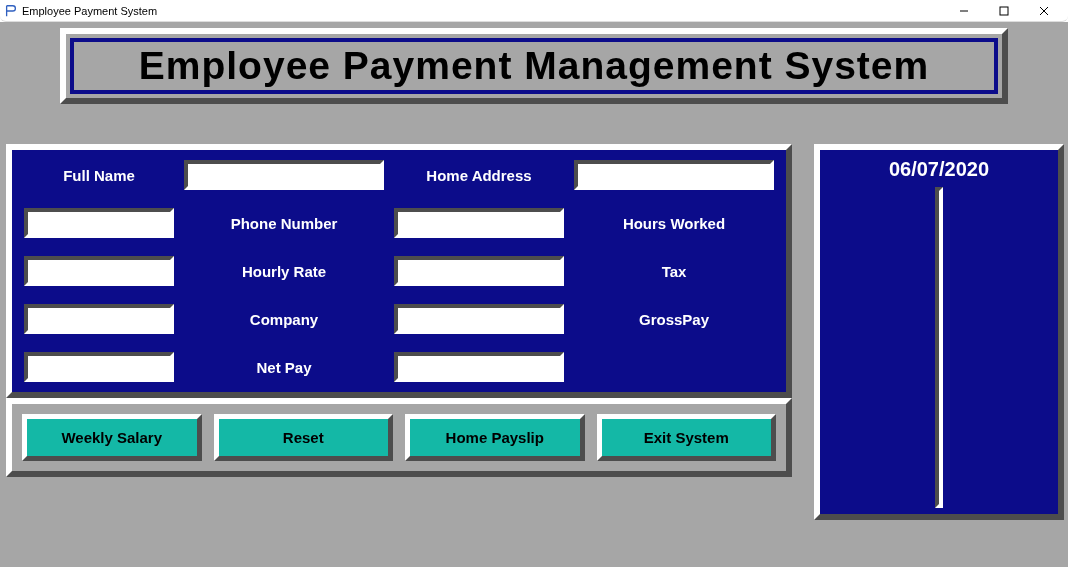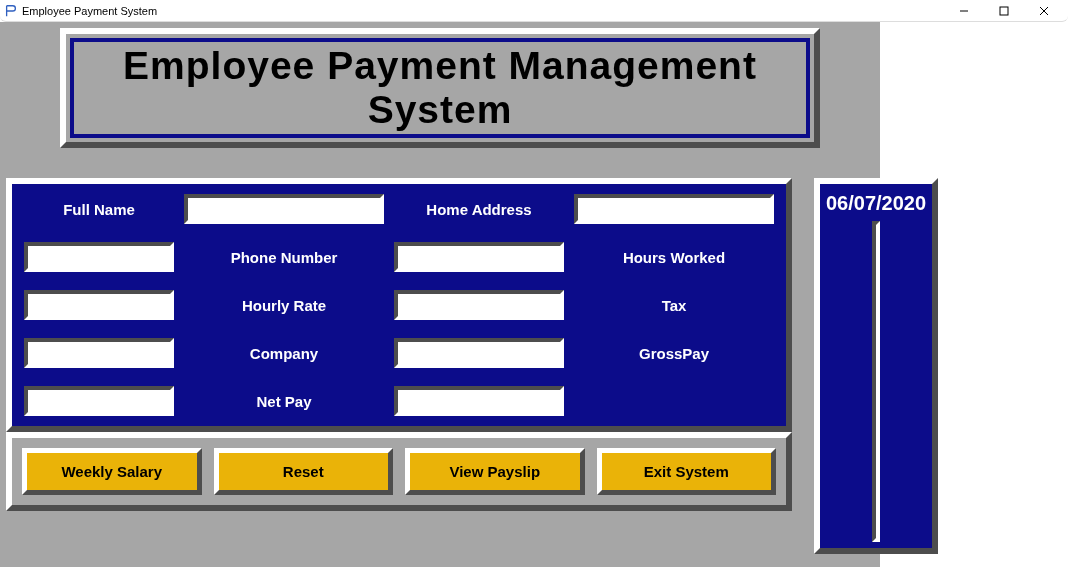--- a/index.html
+++ b/index.html
@@ -36,21 +36,21 @@
     display: flex;
     align-items: center;
     justify-content: center;
     font-size: 11px;
     color: #000;
     cursor: pointer;
   }
   .titlebar-btn svg { width: 10px; height: 10px; }
   .app-body {
     background: #a6a6a6;
-    width: 880px;
+    width: 1068px;
     height: 546px;
     position: relative;
     padding-top: 6px;
   }
   .header-frame {
     margin: 0 60px;
     background: #a6a6a6;
     border: 6px solid;
     border-color: #fff #4d4d4d #4d4d4d #fff;
     padding: 4px;
@@ -63,21 +63,21 @@
   }
   .header-title {
     font-size: 39px;
     font-weight: bold;
     color: #000;
     letter-spacing: 1px;
   }
   .main {
     display: flex;
     gap: 22px;
-    margin-top: 30px;
+    margin-top: 40px;
     padding: 0 4px 20px 6px;
     align-items: flex-start;
   }
   .left-col {
     flex: 0 0 786px;
     display: flex;
     flex-direction: column;
     gap: 0px;
   }
   .form-frame {
@@ -119,21 +119,21 @@
     display: flex;
     gap: 12px;
     border: 6px solid;
     border-color: #fff #4d4d4d #4d4d4d #fff;
     background: #a6a6a6;
     padding: 10px;
     justify-content: space-between;
   }
   .abtn {
     flex: 1;
-    background: #eab308;
+    background: #14b8a6;
     border: 5px solid;
     border-color: #fff #4d4d4d #4d4d4d #fff;
     padding: 10px 4px;
     font-size: 15px;
     font-weight: bold;
     text-align: center;
     cursor: pointer;
   }
   .right-col {
     flex: 1;
@@ -248,21 +248,21 @@
           <div class="finput-wrap">
             <input class="finput" value="" style="">
           </div>
 
         </div>
       </div>
 
       <div class="btn-row">
         <div class="abtn">Weekly Salary</div>
         <div class="abtn">Reset</div>
-        <div class="abtn">View Payslip</div>
+        <div class="abtn">Home Payslip</div>
         <div class="abtn">Exit System</div>
       </div>
 
     </div>
 
     <div class="right-col">
       <div class="date-label">06/07/2020</div>
       <div class="payslip-box"></div>
     </div>
 

